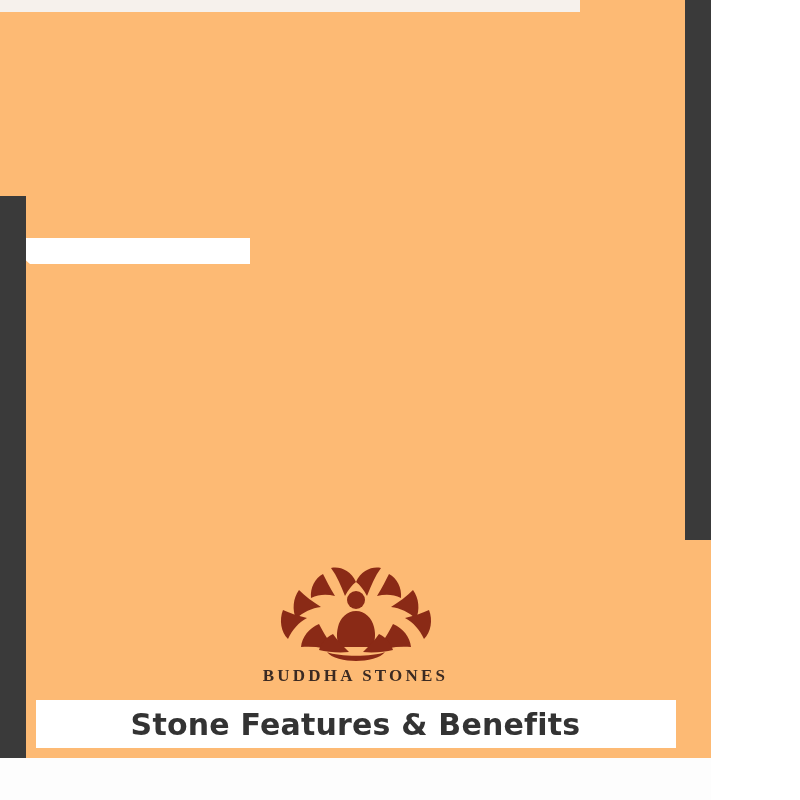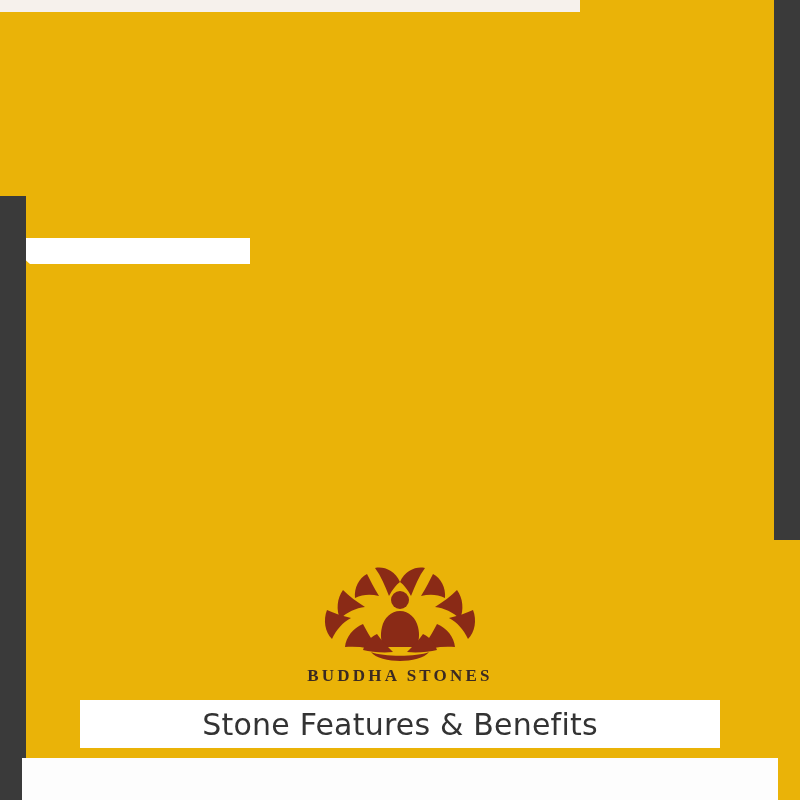--- a/index.html
+++ b/index.html
@@ -9,23 +9,23 @@
   body {
     width: 800px;
     height: 800px;
     font-family: "Liberation Sans", sans-serif;
     background: #ffffff;
     overflow: hidden;
   }
 
   .poster {
     position: relative;
-    width: 800px;
+    width: 711px;
     height: 800px;
-    background: #eab308;
+    background: #fdba74;
     box-sizing: border-box;
     overflow: hidden;
   }
   .corner-tl {
     top: 0; left: 0;
     width: 118px; height: 28px;
     clip-path: polygon(0 0, 100% 0, 74% 100%, 0 100%);
   }
   .corner-tl2 {
     top: 0; left: 0;
@@ -107,21 +107,21 @@
     width: 640px;
     height: 48px;
     background: #ffffff;
     display: flex;
     align-items: center;
     justify-content: center;
   }
   .title-band h1 {
     margin: 4px;
     font-size: 30px;
-    font-weight: 400;
+    font-weight: 700;
     color: #333333;
     letter-spacing: 0.2px;
     font-family: "DejaVu Sans", sans-serif;
   }
 
   
   .image-area {
     position: relative;
     z-index: 6;
     margin: 10px auto 0 auto;

